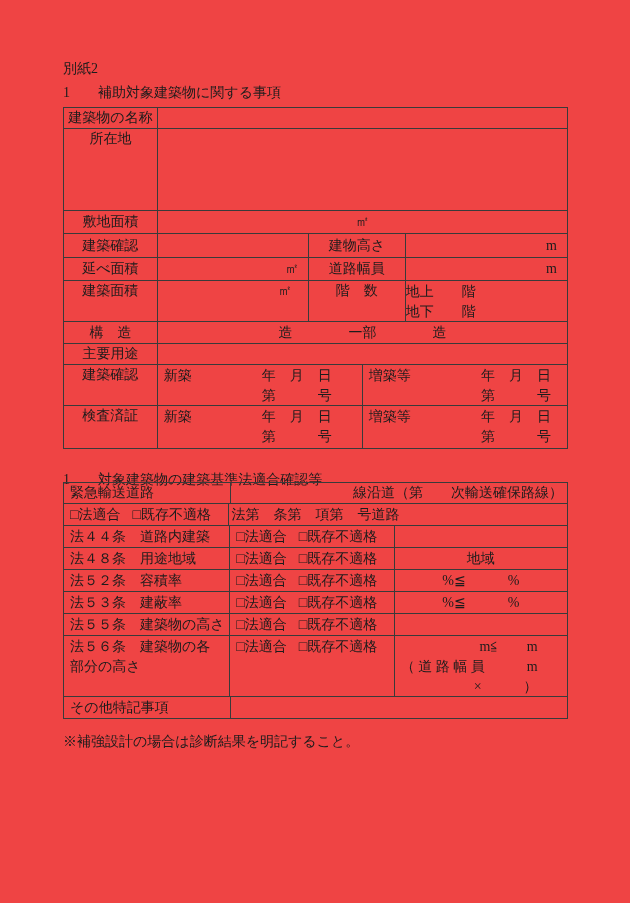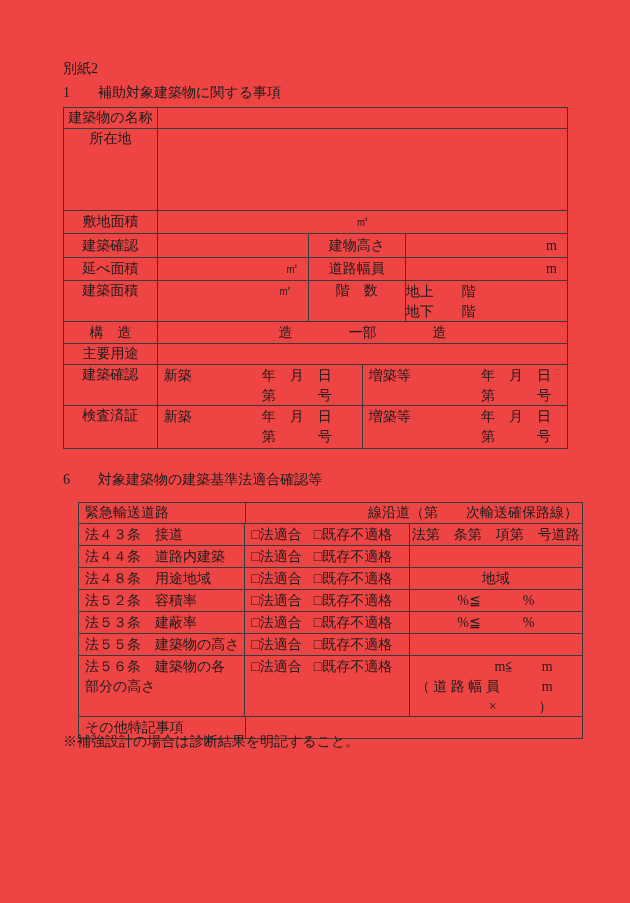--- a/index.html
+++ b/index.html
@@ -10,21 +10,21 @@
     font-size:14px; line-height:1.25; overflow:hidden;
   }
   .abs { position:absolute; }
   .attachment { left:63px; top:60px; }
   .sec1 { left:63px; top:84px; }
   .sec2 { left:63px; top:471px; }
   .footnote { left:63px; top:733px; }
 
   .tbl { position:absolute; left:63px; width:505px; border:1px solid #3a3a3a; }
   .t1 { top:107px; }
-  .t2 { top:502px;margin-left:15px; }
+  .t2 { top:482px; }
   .row { display:flex; border-bottom:1px solid #3a3a3a; }
   .row:last-child { border-bottom:none; }
   .c { border-right:1px solid #3a3a3a; display:flex; align-items:center; overflow:hidden; }
   .c:last-child { border-right:none; }
   .top { align-items:flex-start; }
   .ctr { justify-content:center; }
   .rgt { justify-content:flex-end; }
   .pl6 { padding-left:6px; }
   .pr9 { padding-right:9px; }
   .pr10 { padding-right:10px; }
@@ -202,37 +202,34 @@
           </div>
           <div class="dline2 padB2">
             <span>第　　　号</span>
           </div>
         </div>
       </div>
     </div>
 
   </div>
 
-  <div class="abs sec2">6　　対象建築物の建築基準法適合確認等</div>
+  <div class="abs sec2">1　　対象建築物の建築基準法適合確認等</div>
 
   <div class="tbl t2">
 
     <div class="row h21">
       <div class="c cx1 pl6">
           <span>緊急輸送道路</span>
         </div>
       <div class="c fill rgt" style="padding-right:4px">
           <span>線沿道（第　　次輸送確保路線）</span>
         </div>
     </div>
 
     <div class="row h22">
-      <div class="c cx1 pl6">
-          <span>法４３条　接道</span>
-        </div>
       <div class="c cx2 pl6">
         <span>□法適合</span>
         <span class="cbgap">□既存不適格</span>
       </div>
       <div class="c cx3 ctr">
           <span>法第　条第　項第　号道路</span>
         </div>
     </div>
 
     <div class="row h22">

